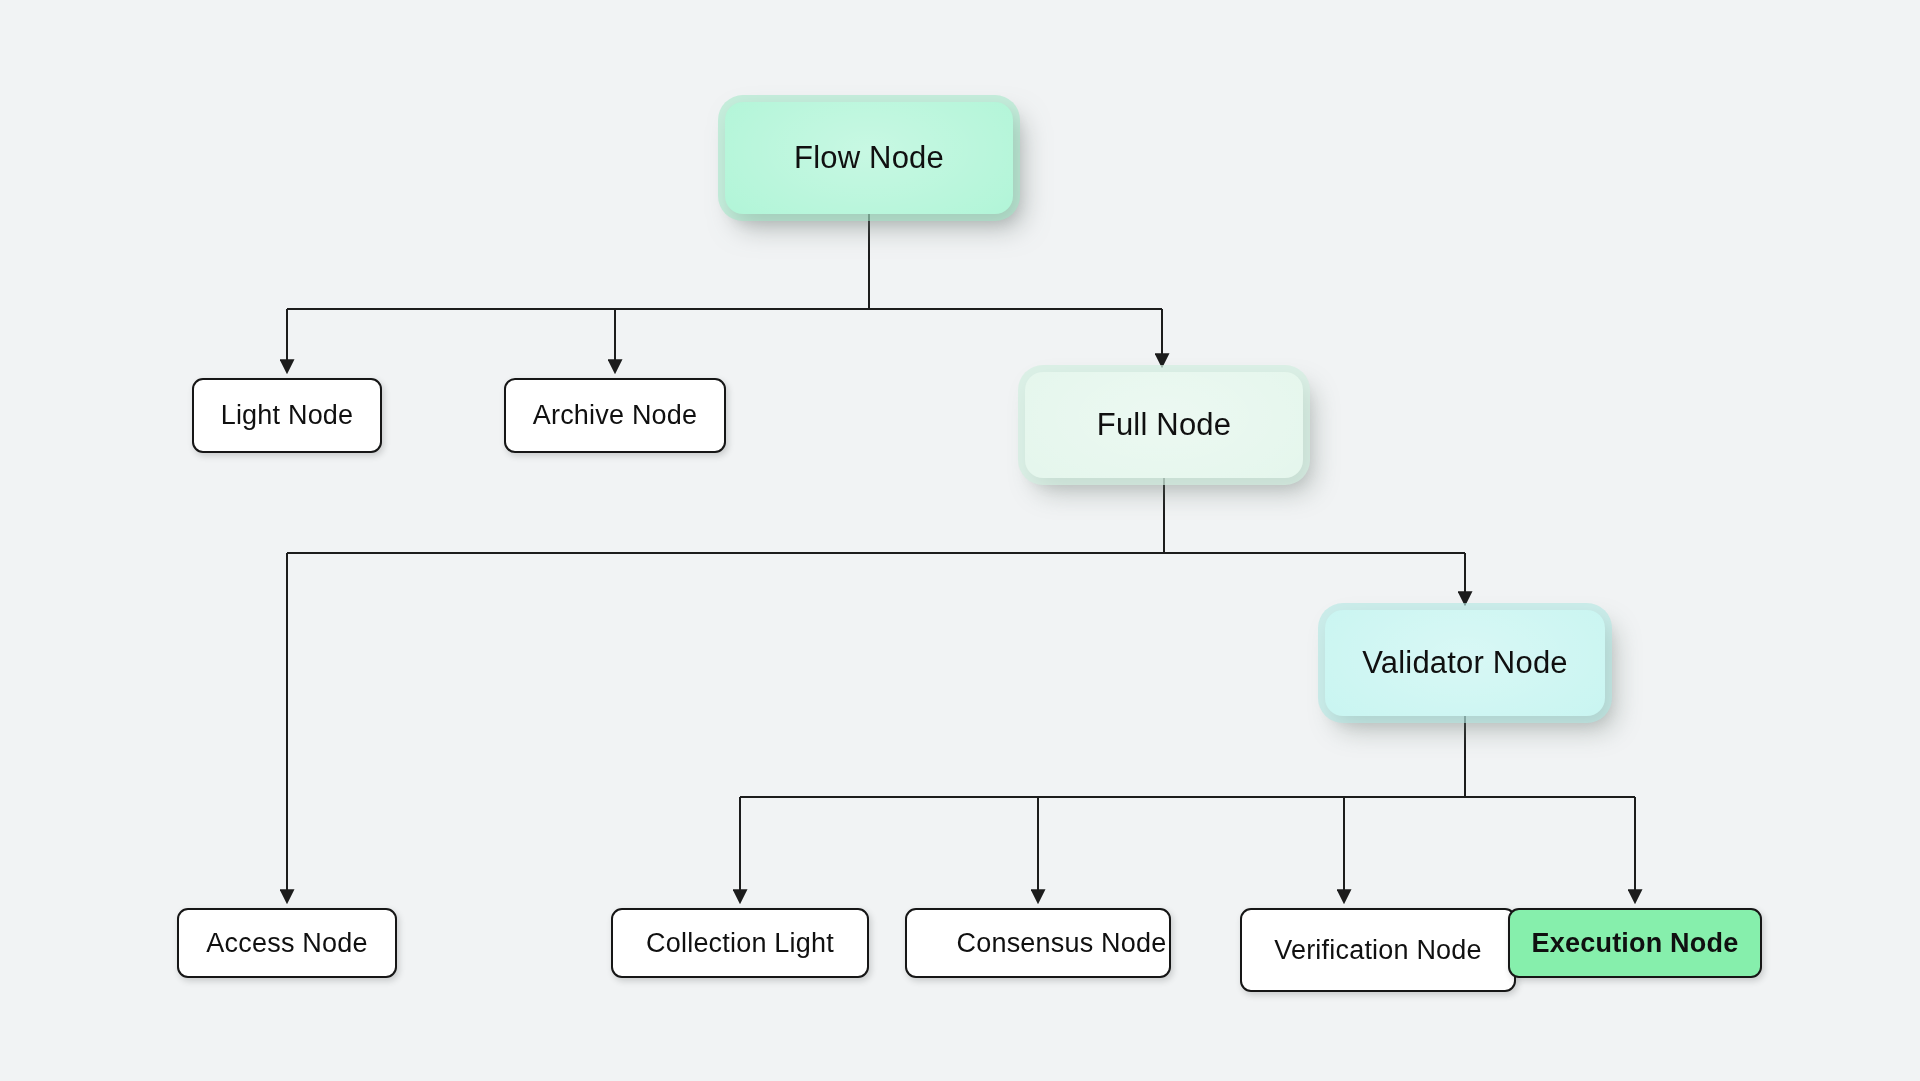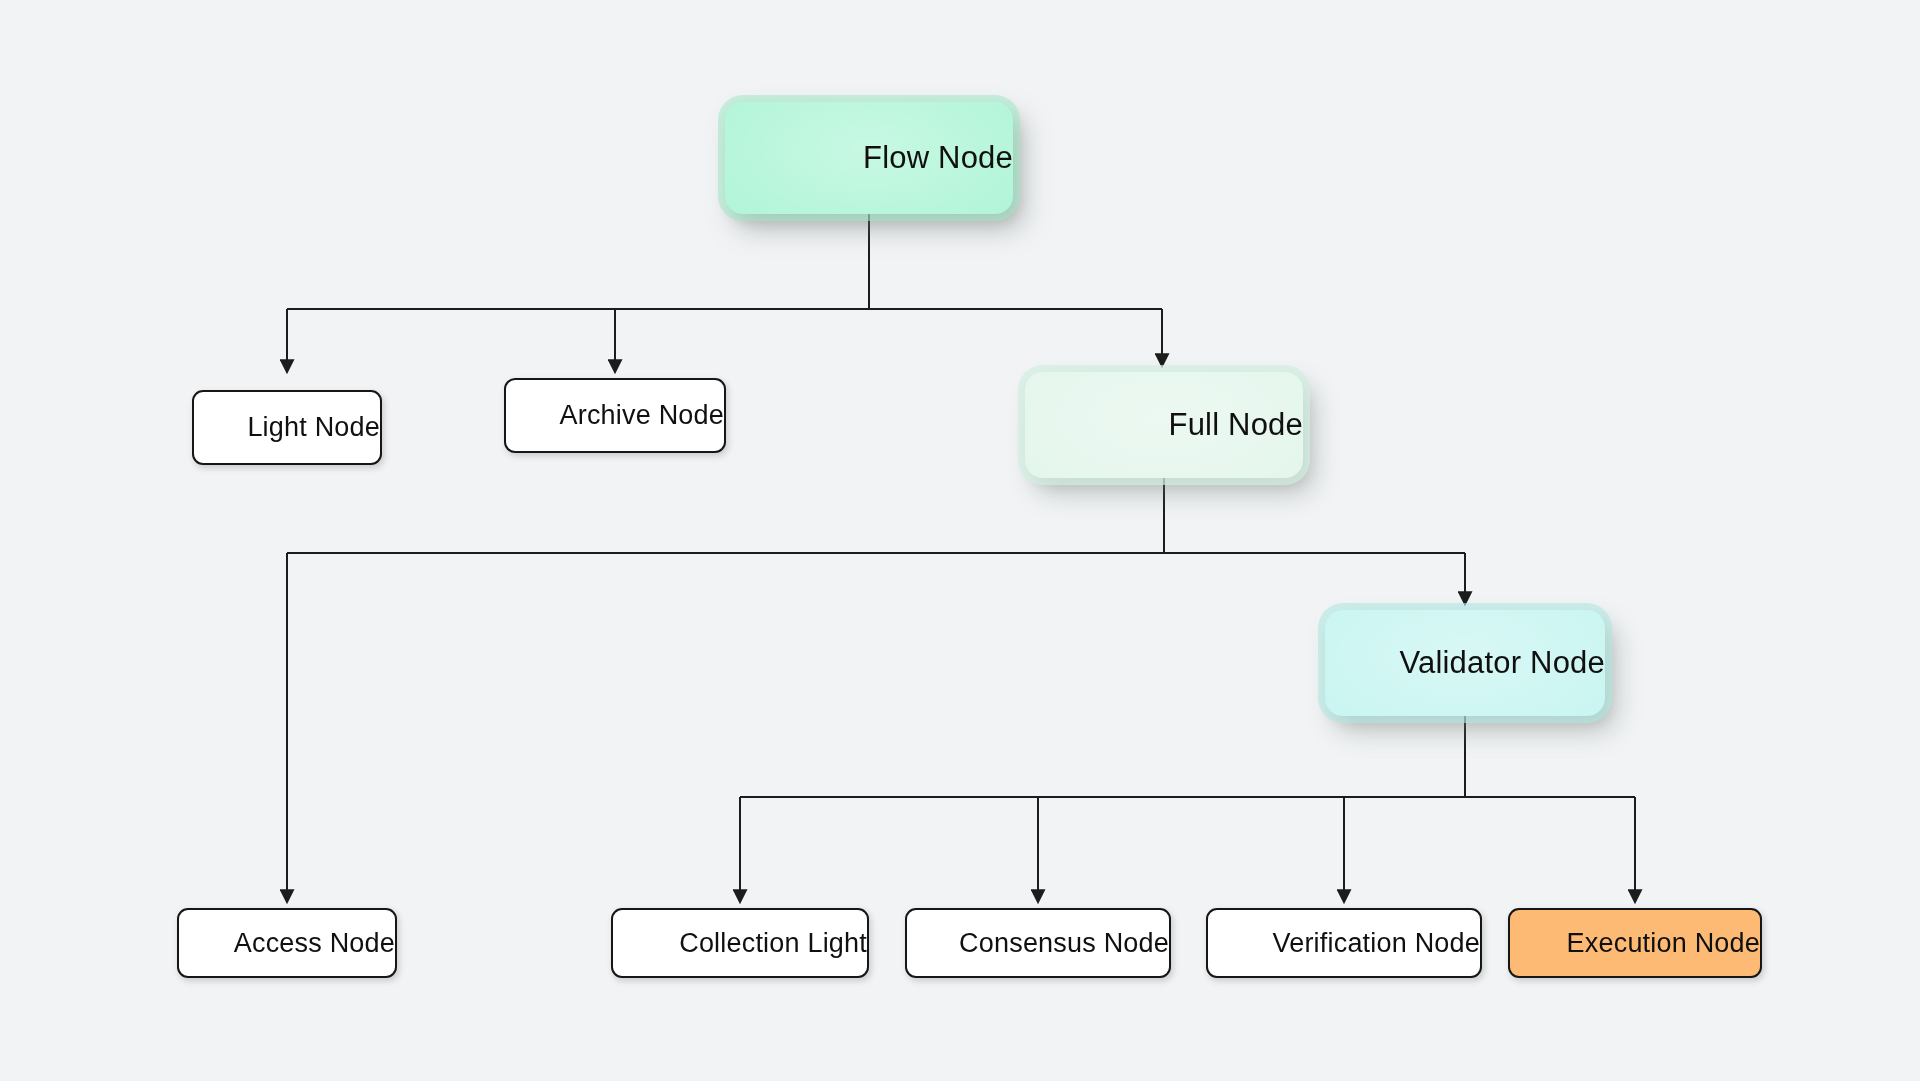--- a/index.html
+++ b/index.html
@@ -20,21 +20,21 @@
     left: 0;
     top: 0;
     width: 1920px;
     height: 1081px;
     pointer-events: none;
   }
   .node {
     position: absolute;
     display: flex;
     align-items: center;
-    justify-content: flex-end;
+    justify-content: center;
     box-sizing: border-box;
     color: #101010;
     letter-spacing: 0.2px;
     white-space: nowrap;
   }
   
   .leaf {
     border: 2px solid #161616;
     border-radius: 11px;
     font-size: 27px;
@@ -60,26 +60,26 @@
     box-shadow: 0 0 0 7px rgba(210, 238, 223, 0.70),
                 10px 14px 26px rgba(120, 132, 127, 0.45),
                 4px 8px 14px rgba(0, 0, 0, 0.08);
   }
   #node-validator {
     left: 1325px; top: 610px; width: 280px; height: 106px;
     box-shadow: 0 0 0 7px rgba(176, 232, 227, 0.60),
                 10px 14px 26px rgba(120, 132, 127, 0.45),
                 4px 8px 14px rgba(0, 0, 0, 0.08);
   }
-  #node-light        { left: 192px;  top: 378px; width: 190px; height: 75px; margin-top: 12px; }
+  #node-light        { left: 192px;  top: 378px; width: 190px; height: 75px; }
   #node-archive      { left: 504px;  top: 378px; width: 222px; height: 75px; }
   #node-access       { left: 177px;  top: 908px; width: 220px; height: 70px; }
   #node-collection   { left: 611px;  top: 908px; width: 258px; height: 70px; }
   #node-consensus    { left: 905px;  top: 908px; width: 266px; height: 70px; }
-  #node-verification { left: 1206px; top: 908px; width: 276px; height: 70px; }
+  #node-verification { left: 1240px; top: 908px; width: 276px; height: 84px; }
   #node-execution    { left: 1508px; top: 908px; width: 254px; height: 70px; }
 </style>
 </head>
 <body>
 
 <div id="stage">
 
   <svg id="connectors" width="1920" height="1081" viewBox="0 0 1920 1081">
     <defs>
       <marker id="arw" viewBox="0 0 10 10" refX="8.5" refY="5" markerWidth="7.5" markerHeight="7.5" orient="auto-start-reverse">
@@ -137,17 +137,17 @@
   </div>
 
   <div class="node leaf" id="node-consensus" style="background-color: rgb(255, 255, 255); padding-left: 47px;">
     <span>Consensus Node</span>
   </div>
 
   <div class="node leaf" id="node-verification" style="background-color: rgb(255, 255, 255);">
     <span>Verification Node</span>
   </div>
 
-  <div class="node leaf" id="node-execution" style="background-color: #fdba74;">
+  <div class="node leaf" id="node-execution" style="background-color: #86efac; font-weight: bold;">
     <span>Execution Node</span>
   </div>
 
 </div>
 
 </body></html>

